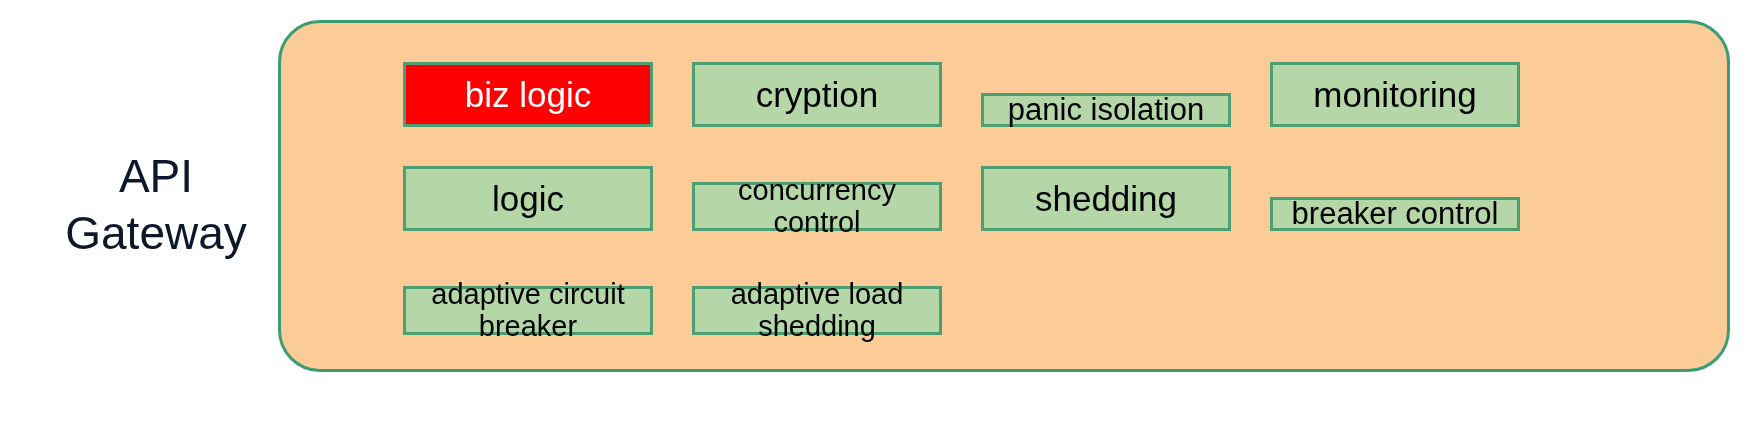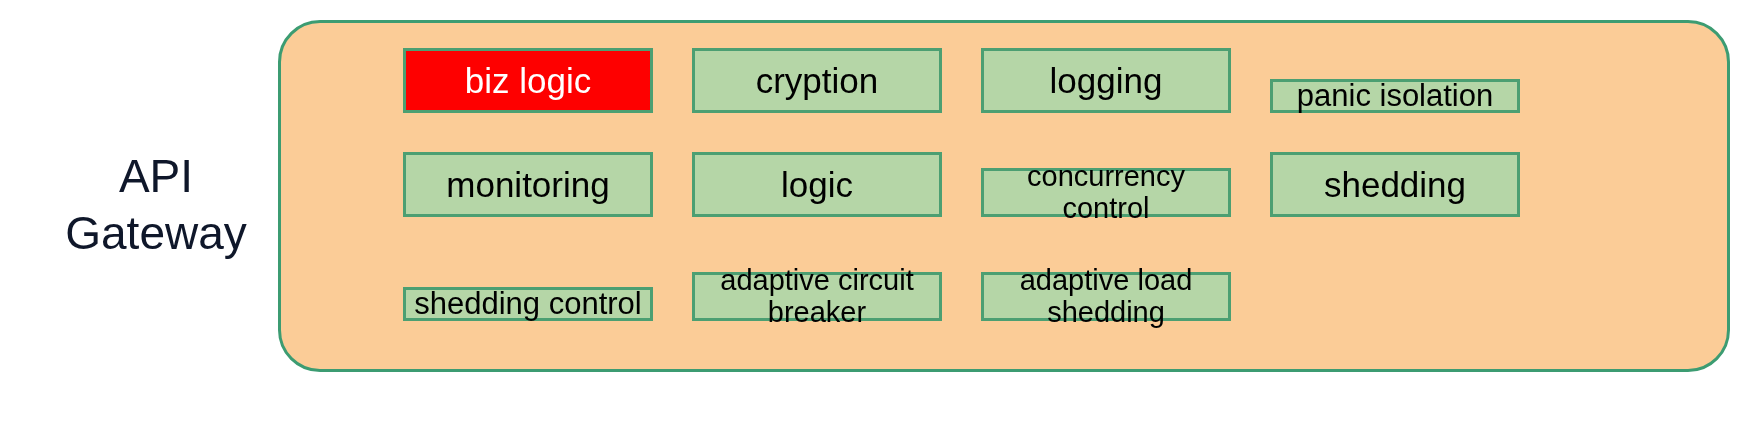--- a/index.html
+++ b/index.html
@@ -45,21 +45,21 @@
     box-sizing: border-box;
     background: #fbcc97;
     border: 3px solid #3c9c72;
     border-radius: 42px;
   }
 
   
   #capability-grid {
     position: absolute;
     left: 403px;
-    top: 48px;
+    top: 62px;
     width: 1268px;
     height: 266px;
     display: grid;
     grid-template-columns: repeat(4, 250px);
     grid-template-rows: repeat(3, 65px);
     column-gap: 35px;
     row-gap: 33px;
     gap: 39px;
   }
 
@@ -92,27 +92,26 @@
 <div id="stage">
 
   <div id="gateway-label">API
 Gateway</div>
 
   <div id="gateway-panel"></div>
 
   <div id="capability-grid">
       <div class="cap-box size-lg highlight">biz logic</div>
       <div class="cap-box size-lg">cryption</div>
-      <div class="cap-box size-lg">logging</div>
       <div class="cap-box size-md">panic isolation</div>
       <div class="cap-box size-lg">monitoring</div>
       <div class="cap-box size-lg">logic</div>
       <div class="cap-box size-sm">concurrency
 control</div>
       <div class="cap-box size-lg">shedding</div>
-      <div class="cap-box size-md">shedding control</div>
+      <div class="cap-box size-md">breaker control</div>
       <div class="cap-box size-sm">adaptive circuit
 breaker</div>
       <div class="cap-box size-sm">adaptive load
 shedding</div>
     </div>
 
 </div>
 
 </body></html>

